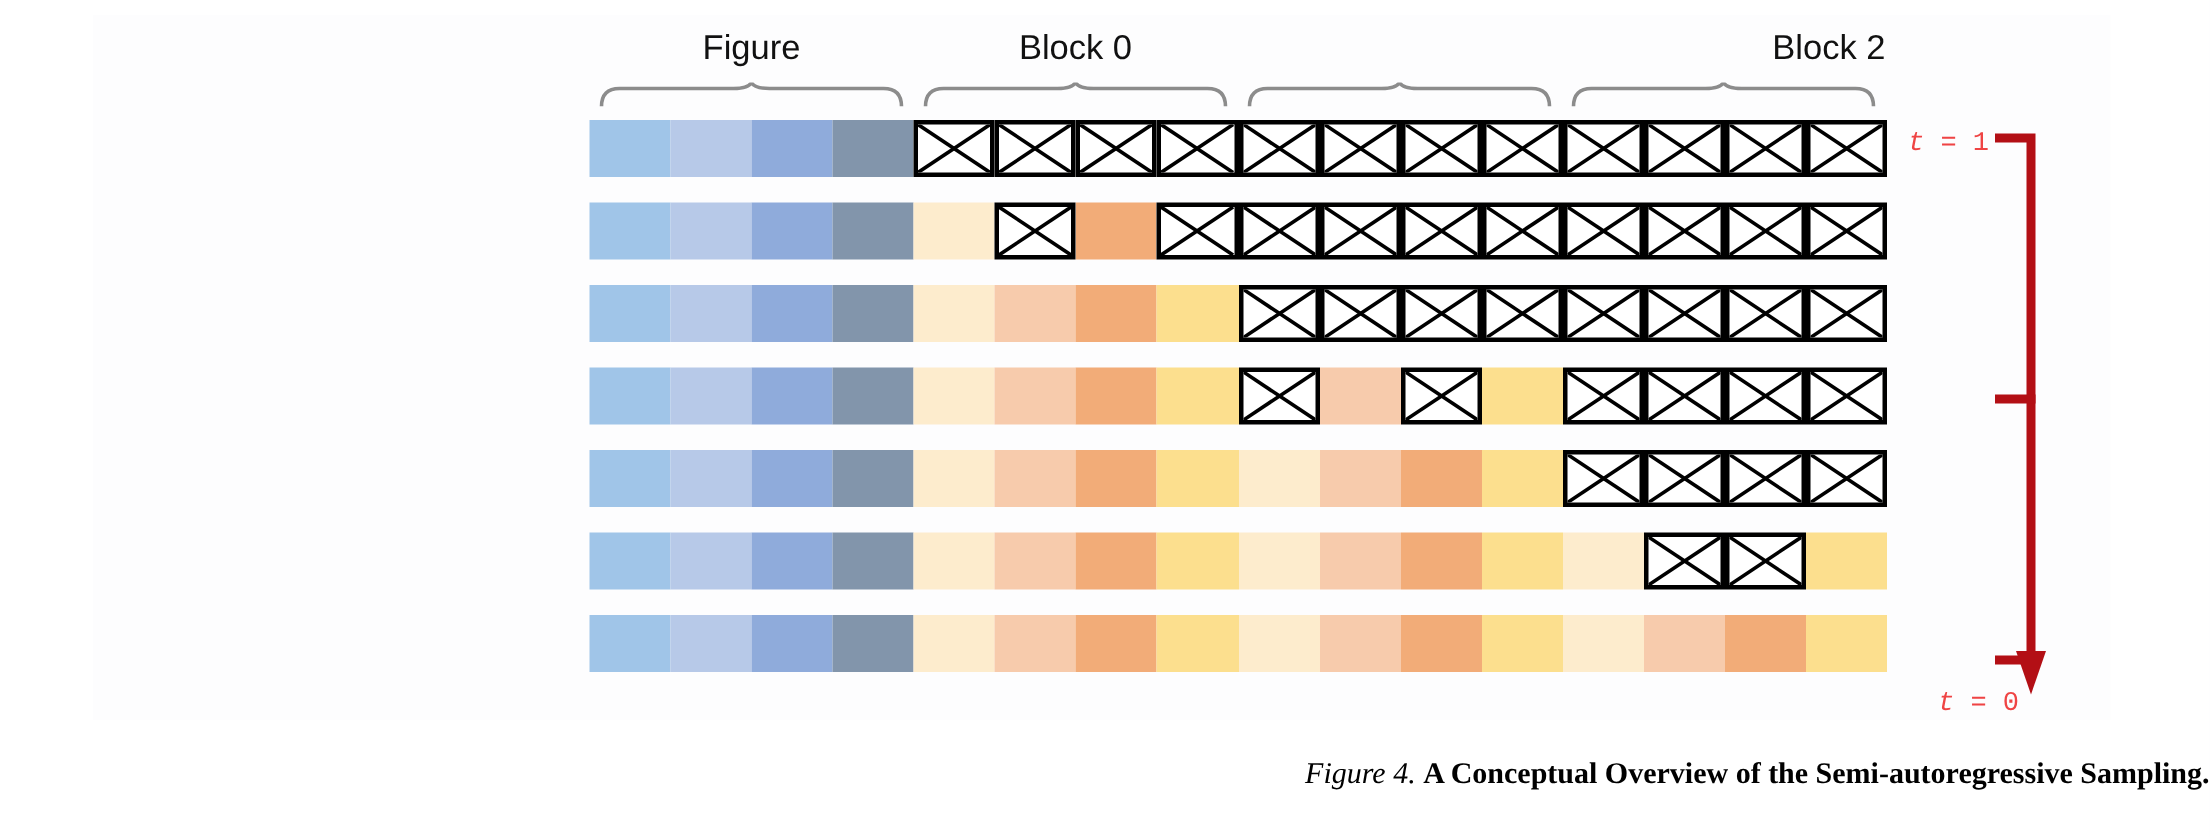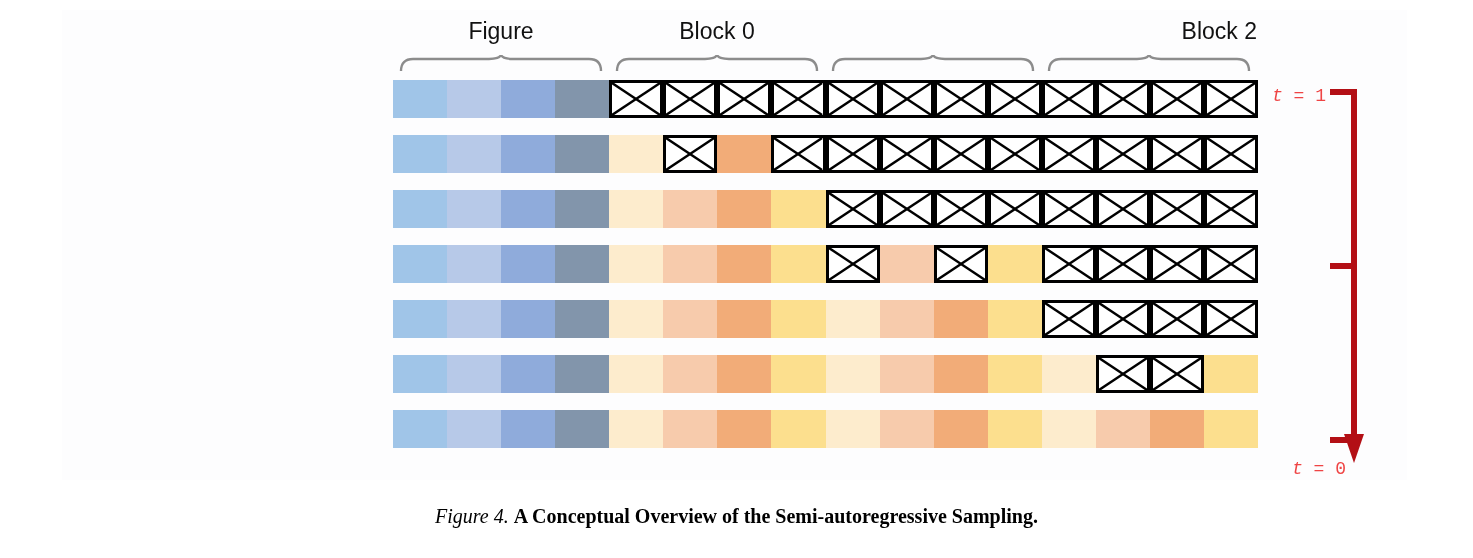--- a/index.html
+++ b/index.html
@@ -125,21 +125,21 @@
     left: 1330px;
     top: 78px;
   }
 
   
   .caption {
     position: absolute;
     left: 0;
     right: 0;
     top: 505px;
-    text-align: center;
+    text-align: right;
     font-family: "Liberation Serif", serif;
     font-size: 20px;
     color: #000000;
   }
   .caption .fig-num {
     font-style: italic;
     font-weight: normal;
   }
   .caption .cap-text {
     font-weight: bold;

